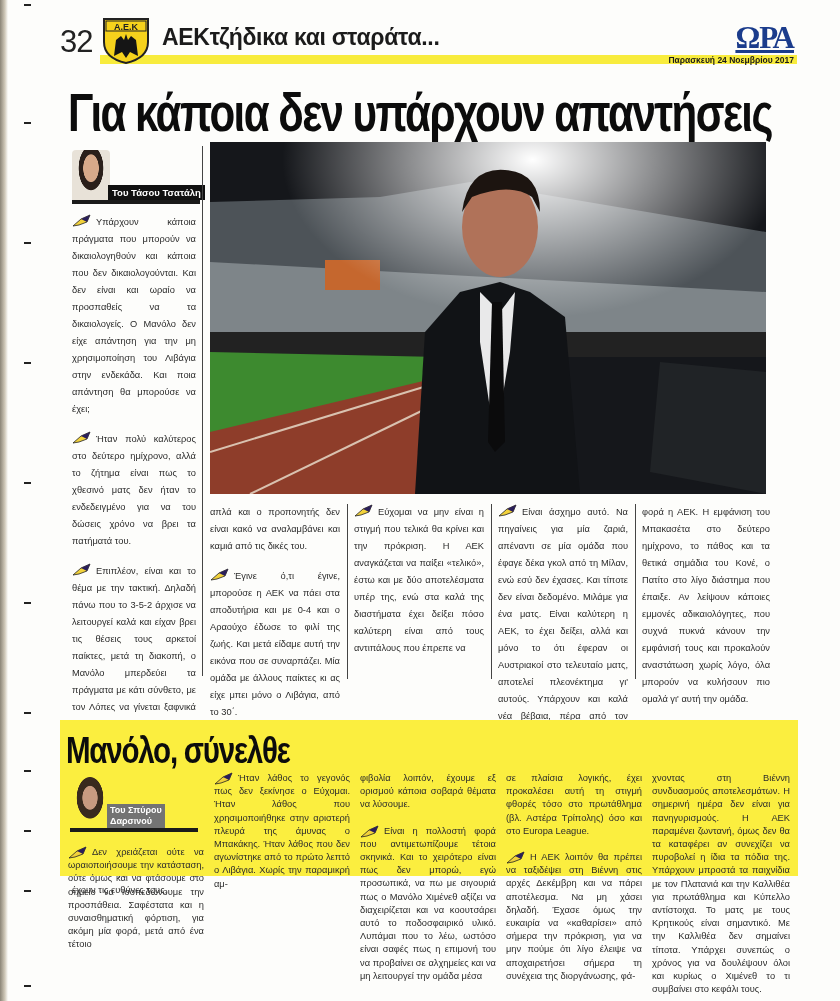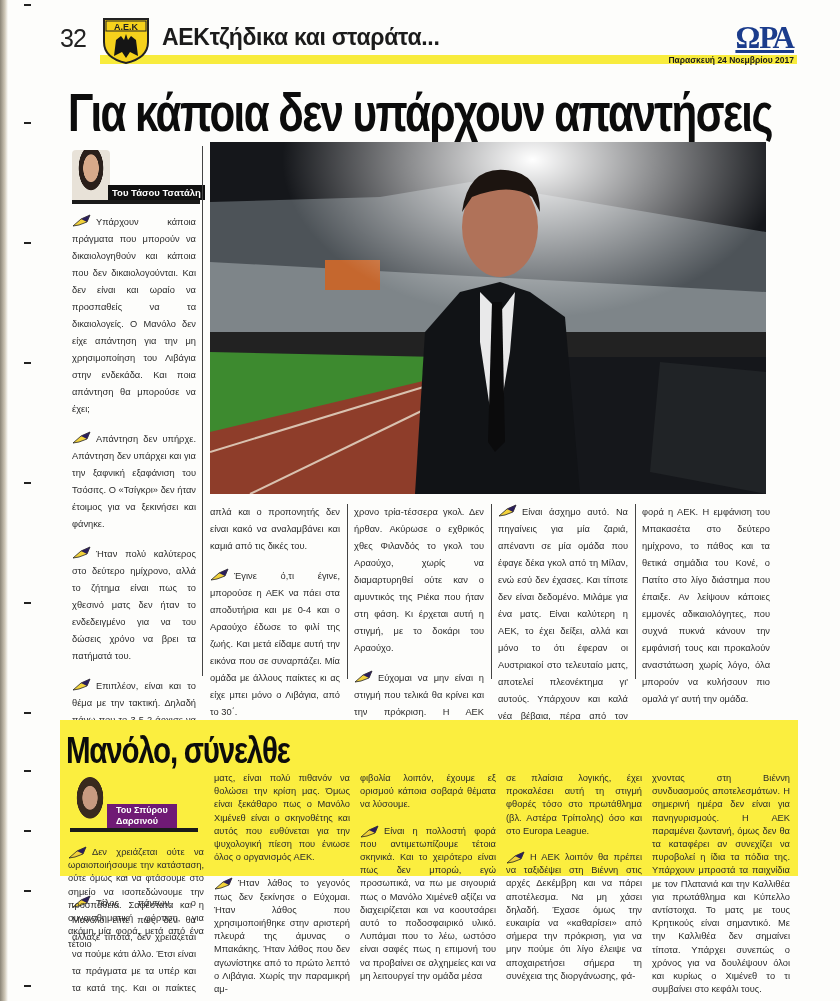--- a/index.html
+++ b/index.html
@@ -4,21 +4,21 @@
 <style>
   * { box-sizing: border-box; margin: 0; padding: 0; }
   html, body { width: 840px; height: 1001px; background: #fdfdfb; overflow: hidden; }
   body { position: relative; font-family: "Liberation Sans", sans-serif; color: #1a1a1a; }
 
   .scan-edge { position: absolute; left: 0; top: 0; width: 8px; height: 1001px;
     background: linear-gradient(90deg, #8b8577 0%, #cfc8b8 60%, #fdfdfb 100%); }
   .tick { position: absolute; left: 24px; width: 7px; height: 2px; background: #222; }
 
   
-  .page-num { position: absolute; left: 60px; top: 24px; font-size: 25px; font-weight: 400; color: #222; letter-spacing: -1px; }
+  .page-num { position: absolute; left: 60px; top: 24px; font-size: 31px; font-weight: 400; color: #222; letter-spacing: -1px; }
   .logo { position: absolute; left: 100px; top: 16px; width: 52px; height: 48px; }
   .section-title { position: absolute; left: 162px; top: 24px; font-size: 23px; font-weight: 700; color: #1b1b1b; letter-spacing: -0.3px; }
   .yellow-bar { position: absolute; left: 100px; top: 55px; width: 697px; height: 9px; background: #f8ec3d; }
   .brand { position: absolute; right: 46px; top: 20px; font-family: "Liberation Serif", serif; font-size: 31px; font-weight: 700; color: #1b3c8c; letter-spacing: -1px; text-decoration: underline; }
   .date { position: absolute; right: 46px; top: 55px; font-size: 8.5px; font-weight: 700; color: #1a1a1a; }
 
   
   .frame { position: absolute; left: 60px; top: 76px; width: 738px; height: 625px;
     background: #8a7f68; }
   .frame-inner { position: relative; width: 100%; height: 100%; background: #fdfdfb; }
@@ -38,21 +38,21 @@
   .col-rule { position: absolute; width: 1px; background: #444; }
 
   .photo { position: absolute; left: 150px; top: 66px; width: 556px; height: 352px; overflow: hidden; background: #1b1d20; }
 
   
   .ybox { position: absolute; left: 60px; top: 720px; width: 738px; height: 156px; background: #fbee3f; }
   .yheadline { position: absolute; left: 6px; top: 10px; font-weight: 700; font-size: 36px; letter-spacing: -1.5px;
     color: #0c0c0c; transform: scaleX(0.82); transform-origin: left top; white-space: nowrap; }
   .yphoto { position: absolute; left: 10px; top: 57px; width: 40px; height: 52px;
     background: radial-gradient(ellipse at 50% 40%, #c99a80 0 26%, #3a2a1e 28% 46%, transparent 48%); }
-  .ybyline { position: absolute; left: 47px; top: 84px; background: #701a75; color: #fff; font-size: 9px; font-weight: 700; line-height: 11px; padding: 1px 9px; }
+  .ybyline { position: absolute; left: 47px; top: 84px; background: #737373; color: #fff; font-size: 9px; font-weight: 700; line-height: 11px; padding: 1px 3px; }
   .yunder { position: absolute; left: 10px; top: 108px; width: 128px; height: 4px; background: #1a1a1a; }
   .ycol { position: absolute; font-size: 9.3px; line-height: 13.2px; color: #2b2b2b; text-align: justify; }
   .ycol p { margin-bottom: 13px; }
 </style>
 </head>
 <body>
 
 <div class="scan-edge"></div>
 <div class="tick" style="top:4px"></div>
 <div class="tick" style="top:122px"></div>
@@ -86,24 +86,20 @@
     <div class="byline-underline"></div>
     <div class="byline-box">Του Τάσου Τσατάλη</div>
 
     <div class="col-rule" style="left:142px; top:70px; height:530px"></div>
 
     <div class="col" style="left:12px; top:138px; width:124px;">
       <p><svg class="pen" viewBox="0 0 20 13">
             <path d="M1 12 L9 5 L18 1 L15 8 L7 11 Z" fill="#f2d23a" stroke="#222" stroke-width="0.8"></path>
             <path d="M9 5 L18 1 L15 8 Z" fill="#2a1f5a"></path>
           </svg><span>Υπάρχουν κάποια πράγματα που μπορούν να δικαιολογηθούν και κάποια που δεν δικαιολογούνται. Και δεν είναι και ωραίο να προσπαθείς να τα δικαιολογείς. Ο Μανόλο δεν είχε απάντηση για την μη χρησιμοποίηση του Λιβάγια στην ενδεκάδα. Και ποια απάντηση θα μπορούσε να έχει;</span></p>
-      <p><svg class="pen" viewBox="0 0 20 13">
-            <path d="M1 12 L9 5 L18 1 L15 8 L7 11 Z" fill="#f2d23a" stroke="#222" stroke-width="0.8"></path>
-            <path d="M9 5 L18 1 L15 8 Z" fill="#2a1f5a"></path>
-          </svg><span>Απάντηση δεν υπήρχε. Απάντηση δεν υπάρχει και για την ξαφνική εξαφάνιση του Τσόσιτς. Ο «Τσίγκρι» δεν ήταν έτοιμος για να ξεκινήσει και φάνηκε.</span></p>
       <p><svg class="pen" viewBox="0 0 20 13">
             <path d="M1 12 L9 5 L18 1 L15 8 L7 11 Z" fill="#f2d23a" stroke="#222" stroke-width="0.8"></path>
             <path d="M9 5 L18 1 L15 8 Z" fill="#2a1f5a"></path>
           </svg><span>Ήταν πολύ καλύτερος στο δεύτερο ημίχρονο, αλλά το ζήτημα είναι πως το χθεσινό ματς δεν ήταν το ενδεδειγμένο για να του δώσεις χρόνο να βρει τα πατήματά του.</span></p>
       <p><svg class="pen" viewBox="0 0 20 13">
             <path d="M1 12 L9 5 L18 1 L15 8 L7 11 Z" fill="#f2d23a" stroke="#222" stroke-width="0.8"></path>
             <path d="M9 5 L18 1 L15 8 Z" fill="#2a1f5a"></path>
           </svg><span>Επιπλέον, είναι και το θέμα με την τακτική. Δηλαδή πάνω που το 3-5-2 άρχισε να λειτουργεί καλά και είχαν βρει τις θέσεις τους αρκετοί παίκτες, μετά τη διακοπή, ο Μανόλο μπερδεύει τα πράγματα με κάτι σύνθετο, με τον Λόπες να γίνεται ξαφνικά αριστερό εξτρέμ. Χθες ειδικά, υπήρξε μεγάλο μπέρδεμα με τον Μπακάκη.</span></p>
       <p><svg class="pen" viewBox="0 0 20 13">
             <path d="M1 12 L9 5 L18 1 L15 8 L7 11 Z" fill="#f2d23a" stroke="#222" stroke-width="0.8"></path>
@@ -144,21 +140,20 @@
             <path d="M1 12 L9 5 L18 1 L15 8 L7 11 Z" fill="#f2d23a" stroke="#222" stroke-width="0.8"></path>
             <path d="M9 5 L18 1 L15 8 Z" fill="#2a1f5a"></path>
           </svg><span>Έγινε ό,τι έγινε, μπορούσε η ΑΕΚ να πάει στα αποδυτήρια και με 0-4 και ο Αραούχο έδωσε το φιλί της ζωής. Και μετά είδαμε αυτή την εικόνα που σε συναρπάζει. Μία ομάδα με άλλους παίκτες κι ας είχε μπει μόνο ο Λιβάγια, από το 30΄.</span></p>
       <p><svg class="pen" viewBox="0 0 20 13">
             <path d="M1 12 L9 5 L18 1 L15 8 L7 11 Z" fill="#f2d23a" stroke="#222" stroke-width="0.8"></path>
             <path d="M9 5 L18 1 L15 8 Z" fill="#2a1f5a"></path>
           </svg><span>Εκπληκτικό ποδόσφαιρο, απόλυτη κυριαρχία, ματς για να βάλεις στο δεύτερο ημί-</span></p>
     </div>
     <div class="col-rule" style="left:287px; top:428px; height:175px"></div>
     <div class="col" style="left:294px; top:428px; width:130px;">
-      <p><span>χρονο τρία-τέσσερα γκολ. Δεν ήρθαν. Ακύρωσε ο εχθρικός χθες Φιλανδός το γκολ του Αραούχο, χωρίς να διαμαρτυρηθεί ούτε καν ο αμυντικός της Ριέκα που ήταν στη φάση. Κι έρχεται αυτή η στιγμή, με το δοκάρι του Αραούχο.</span></p>
       <p><svg class="pen" viewBox="0 0 20 13">
             <path d="M1 12 L9 5 L18 1 L15 8 L7 11 Z" fill="#f2d23a" stroke="#222" stroke-width="0.8"></path>
             <path d="M9 5 L18 1 L15 8 Z" fill="#2a1f5a"></path>
           </svg><span>Εύχομαι να μην είναι η στιγμή που τελικά θα κρίνει και την πρόκριση. Η ΑΕΚ αναγκάζεται να παίξει «τελικό», έστω και με δύο αποτελέσματα υπέρ της, ενώ στα καλά της διαστήματα έχει δείξει πόσο καλύτερη είναι από τους αντιπάλους που έπρεπε να</span></p>
     </div>
     <div class="col-rule" style="left:431px; top:428px; height:175px"></div>
     <div class="col" style="left:438px; top:428px; width:130px;">
       <p><svg class="pen" viewBox="0 0 20 13">
             <path d="M1 12 L9 5 L18 1 L15 8 L7 11 Z" fill="#f2d23a" stroke="#222" stroke-width="0.8"></path>
             <path d="M9 5 L18 1 L15 8 Z" fill="#2a1f5a"></path>
@@ -184,21 +179,20 @@
     <div>Δαρσινού</div>
   </div>
 
   <div class="ycol" style="left:8px; top:126px; width:136px;">
     <p><svg class="pen" viewBox="0 0 20 13">
           <path d="M1 12 L9 5 L18 1 L15 8 L7 11 Z" fill="#f2d23a" stroke="#222" stroke-width="0.8"></path>
           <path d="M9 5 L18 1 L15 8 Z" fill="#2a1f5a"></path>
         </svg><span>Δεν χρειάζεται ούτε να ωραιοποιήσουμε την κατάσταση, ούτε όμως και να φτάσουμε στο σημείο να ισοπεδώνουμε την προσπάθεια. Σαφέστατα και η συναισθηματική φόρτιση, για ακόμη μία φορά, μετά από ένα τέτοιο</span></p>
   </div>
   <div class="ycol" style="left:154px; top:52px; width:136px;">
-    <p><span>ματς, είναι πολύ πιθανόν να θολώσει την κρίση μας. Όμως είναι ξεκάθαρο πως ο Μανόλο Χιμένεθ είναι ο σκηνοθέτης και αυτός που ευθύνεται για την ψυχολογική πίεση που ένιωσε όλος ο οργανισμός ΑΕΚ.</span></p>
     <p><svg class="pen" viewBox="0 0 20 13">
           <path d="M1 12 L9 5 L18 1 L15 8 L7 11 Z" fill="#f2d23a" stroke="#222" stroke-width="0.8"></path>
           <path d="M9 5 L18 1 L15 8 Z" fill="#2a1f5a"></path>
         </svg><span>Ήταν λάθος το γεγονός πως δεν ξεκίνησε ο Εύχομαι. Ήταν λάθος που χρησιμοποιήθηκε στην αριστερή πλευρά της άμυνας ο Μπακάκης. Ήταν λάθος που δεν αγωνίστηκε από το πρώτο λεπτό ο Λιβάγια. Χωρίς την παραμικρή αμ-</span></p>
   </div>
   <div class="ycol" style="left:300px; top:52px; width:136px;">
     <p><span>φιβολία λοιπόν, έχουμε εξ ορισμού κάποια σοβαρά θέματα να λύσουμε.</span></p>
     <p><svg class="pen" viewBox="0 0 20 13">
           <path d="M1 12 L9 5 L18 1 L15 8 L7 11 Z" fill="#f2d23a" stroke="#222" stroke-width="0.8"></path>
           <path d="M9 5 L18 1 L15 8 Z" fill="#2a1f5a"></path>

